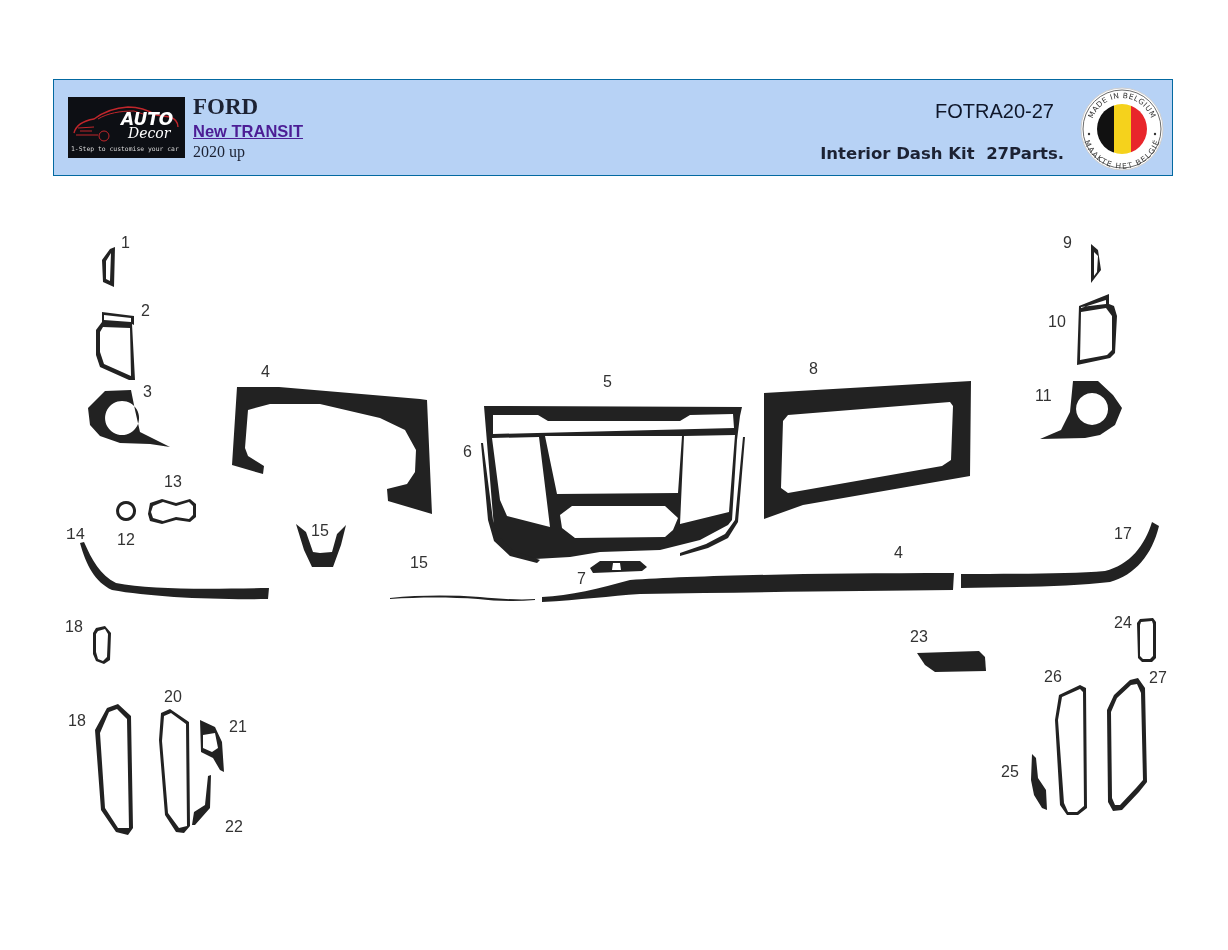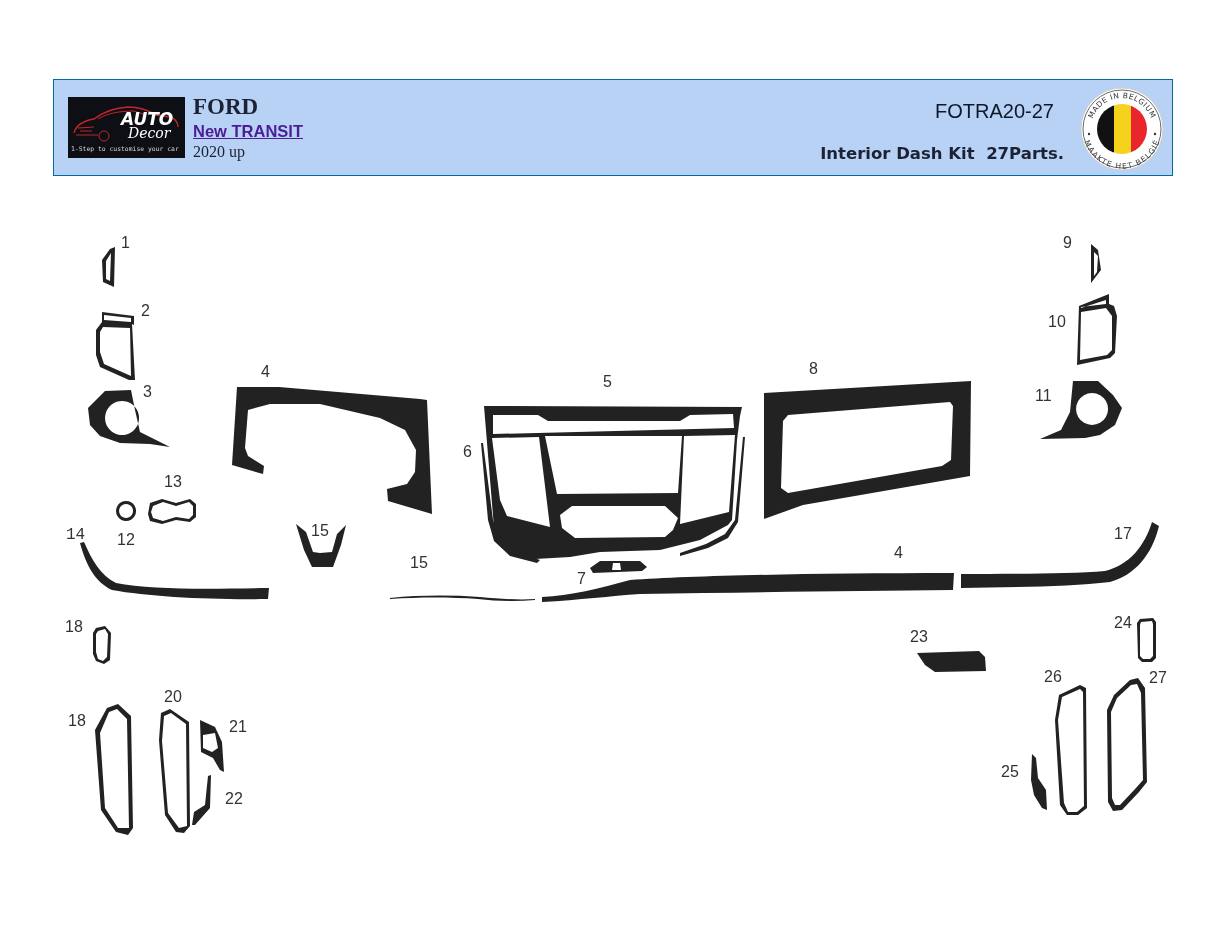--- a/index.html
+++ b/index.html
@@ -196,19 +196,19 @@
     <span class="lbl" style="left: 164px; top: 473px;">13</span>
     <span class="lbl" style="left: 66px; top: 526px; font-family: Liberation Mono, monospace;">14</span>
     <span class="lbl" style="left: 311px; top: 522px;">15</span>
     <span class="lbl" style="left: 410px; top: 554px;">15</span>
     <span class="lbl" style="left: 894px; top: 544px;">4</span>
     <span class="lbl" style="left: 1114px; top: 525px;">17</span>
     <span class="lbl" style="left: 65px; top: 618px;">18</span>
     <span class="lbl" style="left: 68px; top: 712px;">18</span>
     <span class="lbl" style="left: 164px; top: 688px;">20</span>
     <span class="lbl" style="left: 229px; top: 718px;">21</span>
-    <span class="lbl" style="left: 225px; top: 790px;">22</span>
+    <span class="lbl" style="left: 225px; top: 818px;">22</span>
     <span class="lbl" style="left: 910px; top: 628px;">23</span>
     <span class="lbl" style="left: 1114px; top: 614px;">24</span>
     <span class="lbl" style="left: 1001px; top: 763px;">25</span>
     <span class="lbl" style="left: 1044px; top: 668px;">26</span>
     <span class="lbl" style="left: 1149px; top: 669px;">27</span>
   </div>
 
 </body></html>

